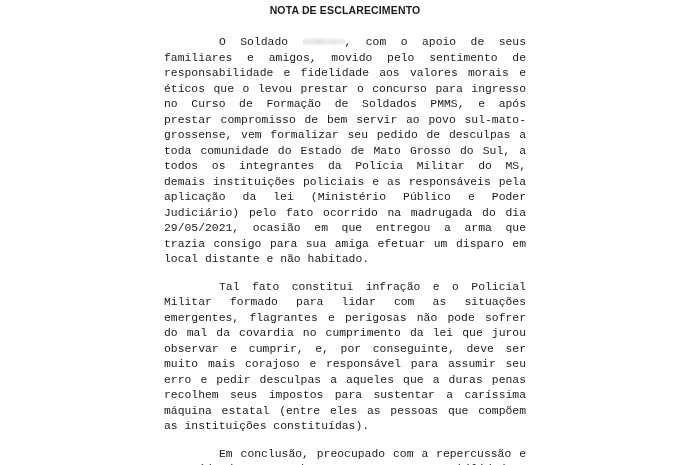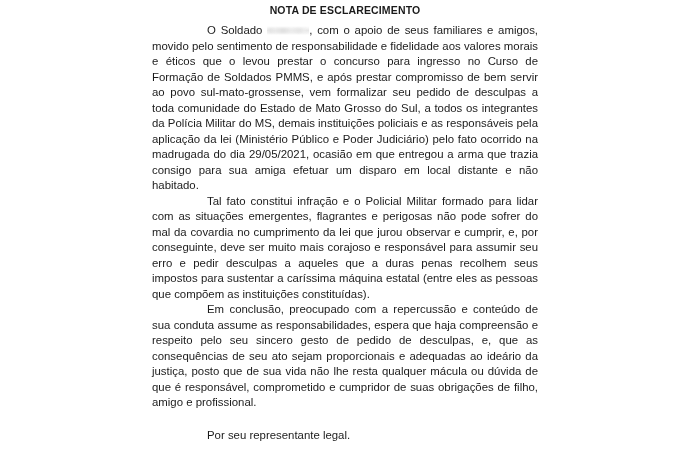--- a/index.html
+++ b/index.html
@@ -38,24 +38,25 @@
     padding-top: 4px;
     padding-bottom: 6px;
     line-height: 13px;
   }
 
   .para {
     font-size: 11.4px;
     line-height: 15.5px;
     text-align: justify;
     text-justify: inter-word;
-    margin: 0;
+    margin: 12px;
     text-indent: 55px;
     hyphens: none;
     word-spacing: 0px;
+    font-family: Liberation Mono, monospace;
   }
 
   .closing {
     font-size: 11.4px;
     line-height: 15.5px;
     margin: 0;
     text-indent: 55px;
     padding-top: 17px;
     text-align: left;
   }

